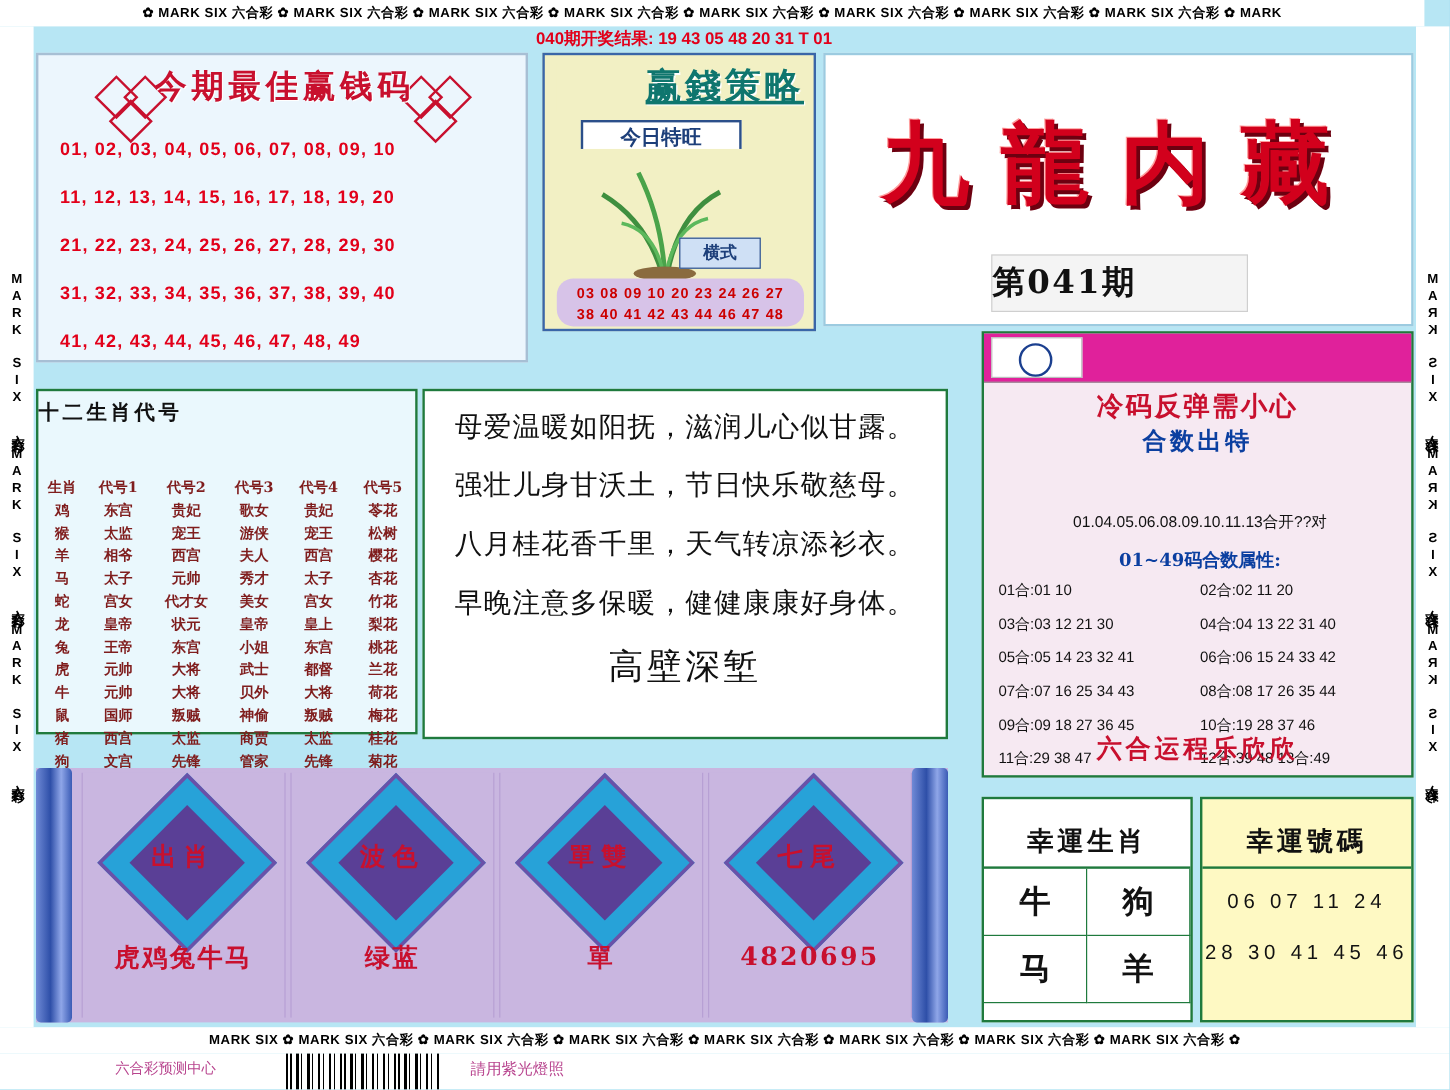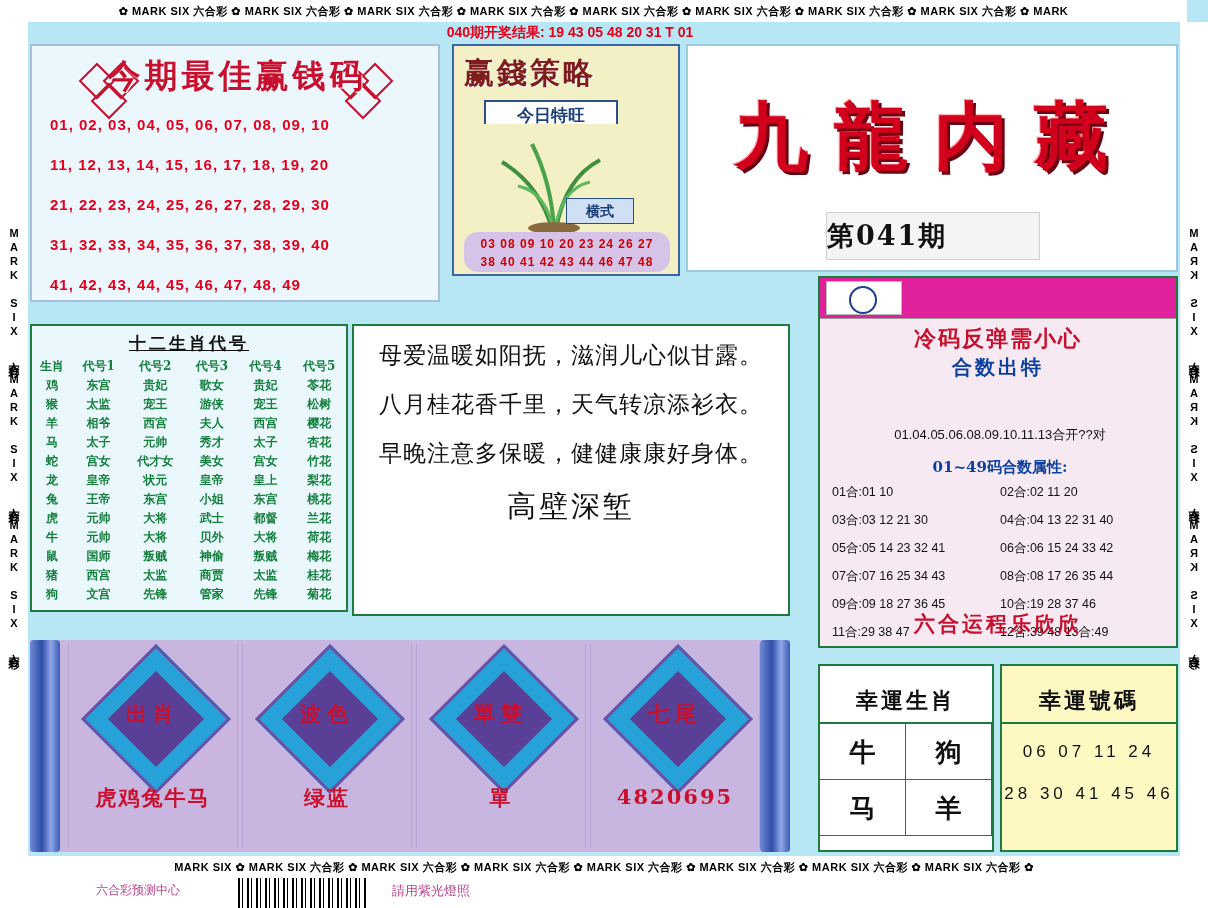--- a/index.html
+++ b/index.html
@@ -53,21 +53,21 @@
   .best-panel{
     position:absolute;left:30px;top:44px;width:410px;height:258px;
     background:#ecf6fd;
     border:2px solid #a7bfd4;
     box-sizing:border-box;
   }
   .best-title{
     position:absolute;left:0;top:8px;width:410px;height:54px;
     text-align:center;
     font-family:"DejaVu Serif", serif;
-    font-weight:bold;font-size:33px;color:#c8102e;
+    font-weight:bold;font-size:27px;color:#c8102e;
     letter-spacing:4px;
     text-shadow:1px 1px 0 #fff;
   }
   .dia{
     position:absolute;width:22px;height:22px;border:2px solid #c8102e;
     transform:rotate(45deg);
   }
   .best-rows{
     position:absolute;left:18px;top:70px;width:380px;
   }
@@ -78,23 +78,24 @@
   }
 
   
   .strategy{
     position:absolute;left:452px;top:44px;width:228px;height:232px;
     background:#f2f0c4;border:2px solid #3a66a8;box-sizing:border-box;
   }
   .strategy-title{
     position:absolute;left:10px;top:6px;width:206px;height:42px;
     background:#f2f0c4;
-    text-align:left;font-family:"DejaVu Serif",serif;font-weight:bold;
-    font-size:30px;color:#7f1d1d;letter-spacing:3px;line-height:42px;
+    text-align:right;font-family:"DejaVu Serif",serif;font-weight:bold;
+    font-size:30px;color:#0f766e;letter-spacing:3px;line-height:42px;
     text-shadow:1px 1px 0 #fff;
+    text-decoration:underline;
   }
   .strategy-sub{
     position:absolute;left:30px;top:54px;width:130px;height:26px;
     background:#ffffff;border:2px solid #2b4f8a;
     text-align:center;line-height:26px;color:#1d3f7a;font-weight:bold;
     font-size:17px;font-family:"DejaVu Serif",serif;
   }
   .strategy-mode{
     position:absolute;left:112px;top:152px;width:66px;height:24px;
     background:#cfe0f5;border:1px solid #2b4f8a;
@@ -132,28 +133,27 @@
     font-family:"DejaVu Serif",serif;font-size:27px;font-weight:bold;color:#111;
     letter-spacing:2px;
   }
 
   
   .zodiac{
     position:absolute;left:30px;top:324px;width:318px;height:288px;
     background:#eaf8fd;border:2px solid #1f7a3d;box-sizing:border-box;
   }
   .zodiac h3{
-    margin:0;padding:6px 0 2px 0;text-align:center;
+    margin:0;padding:6px 0 2px 0;
     font-family:"DejaVu Serif",serif;font-size:17px;font-weight:bold;color:#111;
     letter-spacing:3px;
-    text-decoration:underline;
   }
   .zodiac table{
     width:100%;border-collapse:collapse;
-    font-family:"DejaVu Serif",serif;font-size:12px;color:#15803d;
+    font-family:"DejaVu Serif",serif;font-size:12px;color:#7f1d1d;margin-top:40px;
   }
   .zodiac td,.zodiac th{
     text-align:center;padding:1px 0;font-weight:bold;
   }
 
   
   .poem{
     position:absolute;left:352px;top:324px;width:438px;height:292px;
     background:#ffffff;border:2px solid #1f7a3d;box-sizing:border-box;
     padding:14px 10px 0 10px;
@@ -468,20 +468,21 @@
         <td>管家</td>
         <td>先锋</td>
         <td>菊花</td>
       </tr>
     </tbody>
       </table>
   </div>
 
   <div class="poem">
     <p>母爱温暖如阳抚，滋润儿心似甘露。</p>
+    <p>强壮儿身甘沃土，节日快乐敬慈母。</p>
     <p>八月桂花香千里，天气转凉添衫衣。</p>
     <p>早晚注意多保暖，健健康康好身体。</p>
     <div class="motto">高壁深堑</div>
   </div>
 
   <div class="rightcol">
     <div class="rc-head">
       <div class="badge">
         <div class="circle"></div>
       </div>

